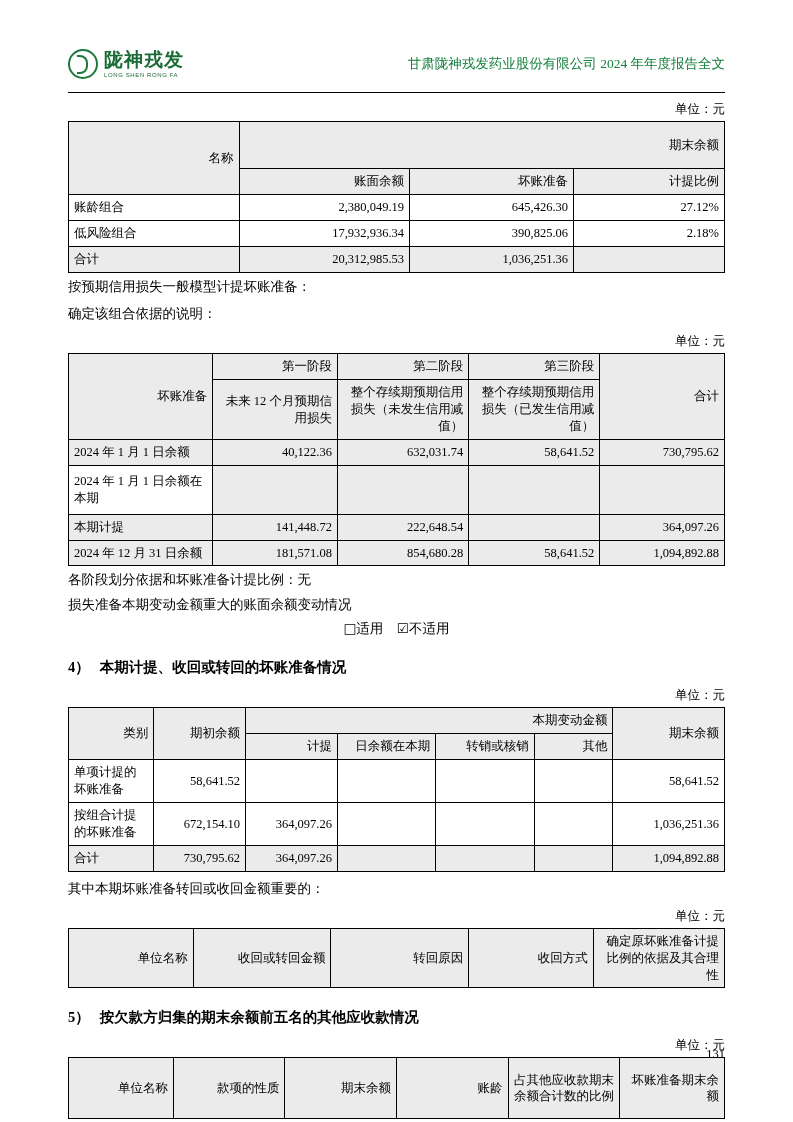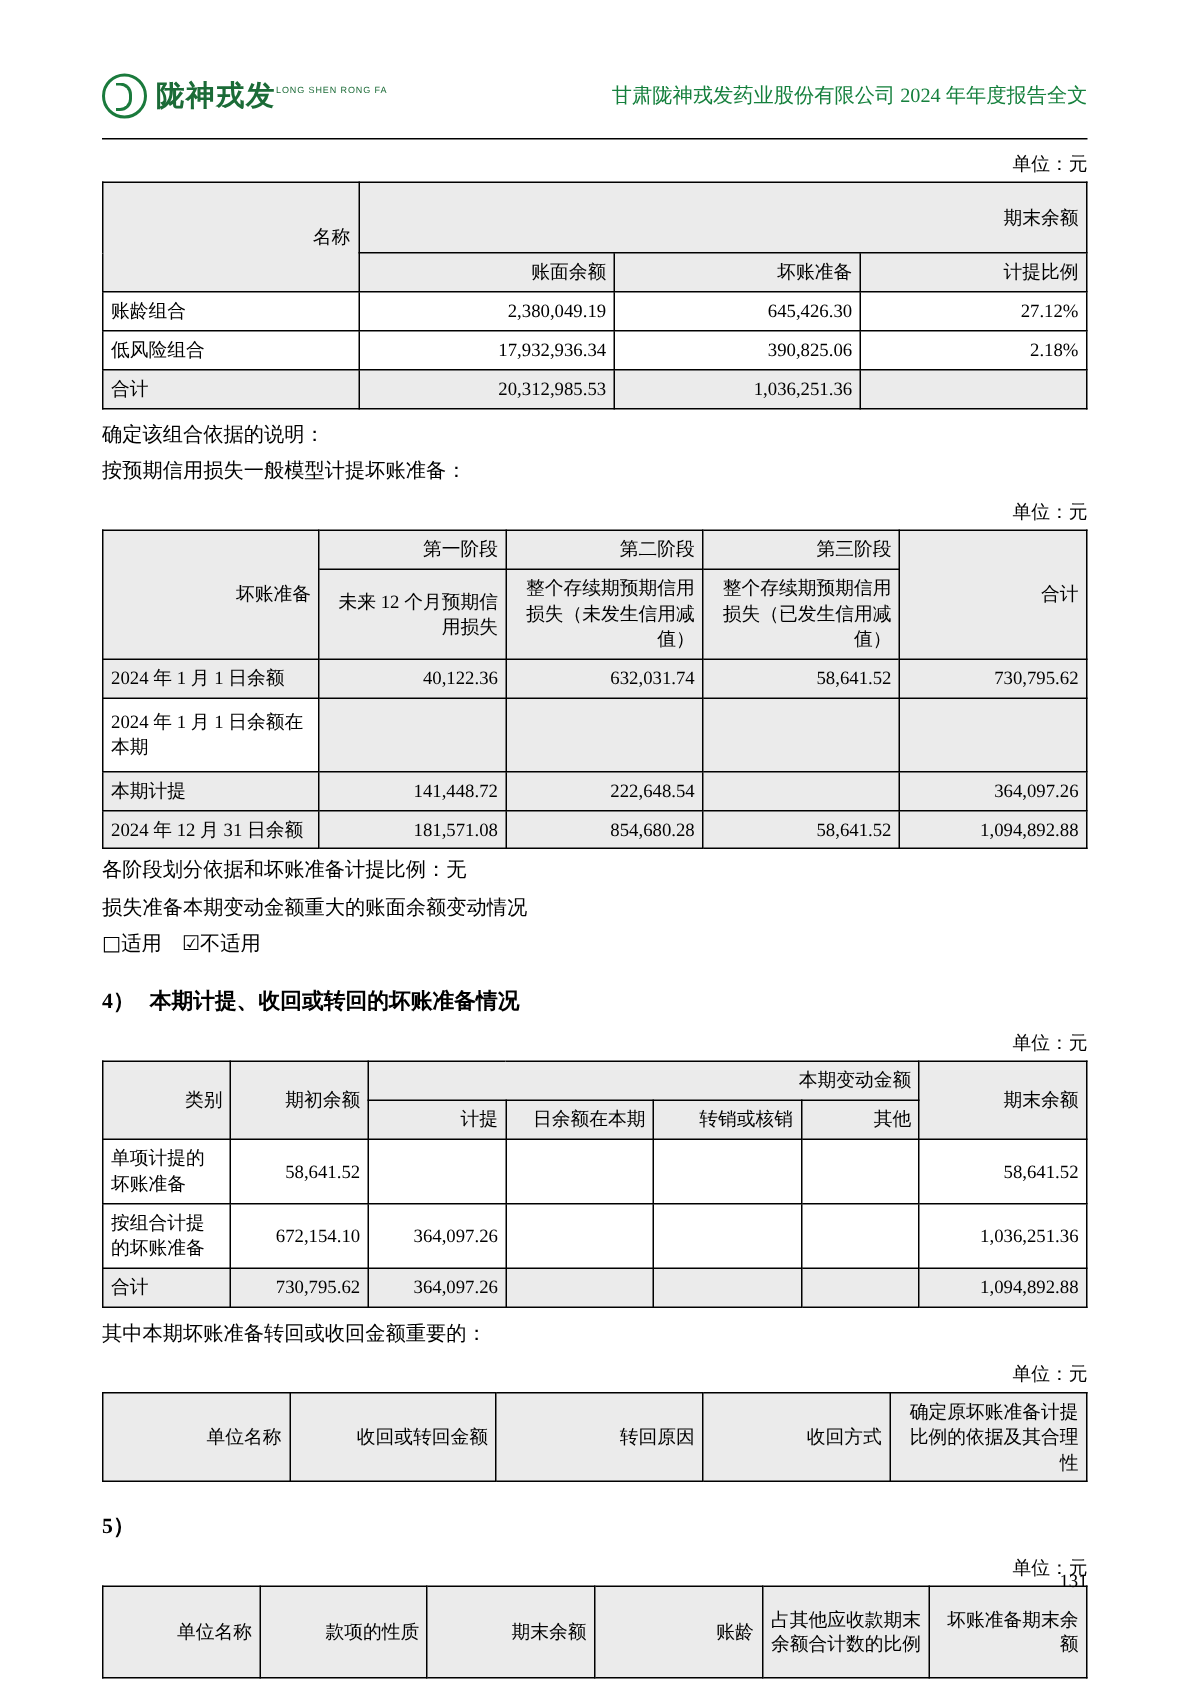--- a/index.html
+++ b/index.html
@@ -48,20 +48,21 @@
     left: 7px;
     top: 4px;
     width: 9px;
     height: 15px;
     border: 2px solid #1a7a3c;
     border-left: none;
     border-radius: 0 8px 8px 0;
   }
   .logo-text {
     display: flex;
+    flex-direction: column;
     line-height: 1;
   }
   .logo-cn {
     font-family: "Liberation Serif", "DejaVu Serif", serif;
     font-size: 19px;
     font-weight: bold;
     color: #1b6b37;
     letter-spacing: 1px;
   }
   .logo-en {
@@ -127,20 +128,21 @@
   .num-cell {
     font-family: "Liberation Serif", "DejaVu Serif", serif;
     text-align: right;
     white-space: nowrap;
   }
   .tallhead td, .tallhead th { height: 38px; }
 
   .checkline {
     font-size: 13.5px;
     margin: 4px 0 2px 0;
+    text-align: center;
   }
   .checkline .box { font-family: "DejaVu Sans", sans-serif; }
 
   .page-number {
     position: absolute;
     right: 68px;
     bottom: 60px;
     font-size: 12.5px;
   }
 </style>
@@ -194,22 +196,22 @@
       </tr>
       <tr>
         <td class="l shade">合计</td>
         <td class="num-cell shade">20,312,985.53</td>
         <td class="num-cell shade">1,036,251.36</td>
         <td class="num-cell shade"></td>
       </tr>
     </tbody>
   </table>
 
+  <div class="para tight">按预期信用损失一般模型计提坏账准备：</div>
   <div class="para">确定该组合依据的说明：</div>
-  <div class="para tight">按预期信用损失一般模型计提坏账准备：</div>
 
   <div class="unit-line">单位：元</div>
 
   <table>
     <colgroup>
       <col style="width:22%">
         <col style="width:19%">
         <col style="width:20%">
         <col style="width:20%">
         <col style="width:19%">
@@ -345,20 +347,21 @@
         <th>收回或转回金额</th>
         <th>转回原因</th>
         <th>收回方式</th>
         <th>确定原坏账准备计提比例的依据及其合理性</th>
       </tr>
     </tbody>
   </table>
 
   <div class="section-title">
     <span class="num">5）</span>
+    <span>按欠款方归集的期末余额前五名的其他应收款情况</span>
   </div>
 
   <div class="unit-line">单位：元</div>
 
   <table>
     <colgroup>
       <col style="width:16%">
         <col style="width:17%">
         <col style="width:17%">
         <col style="width:17%">

